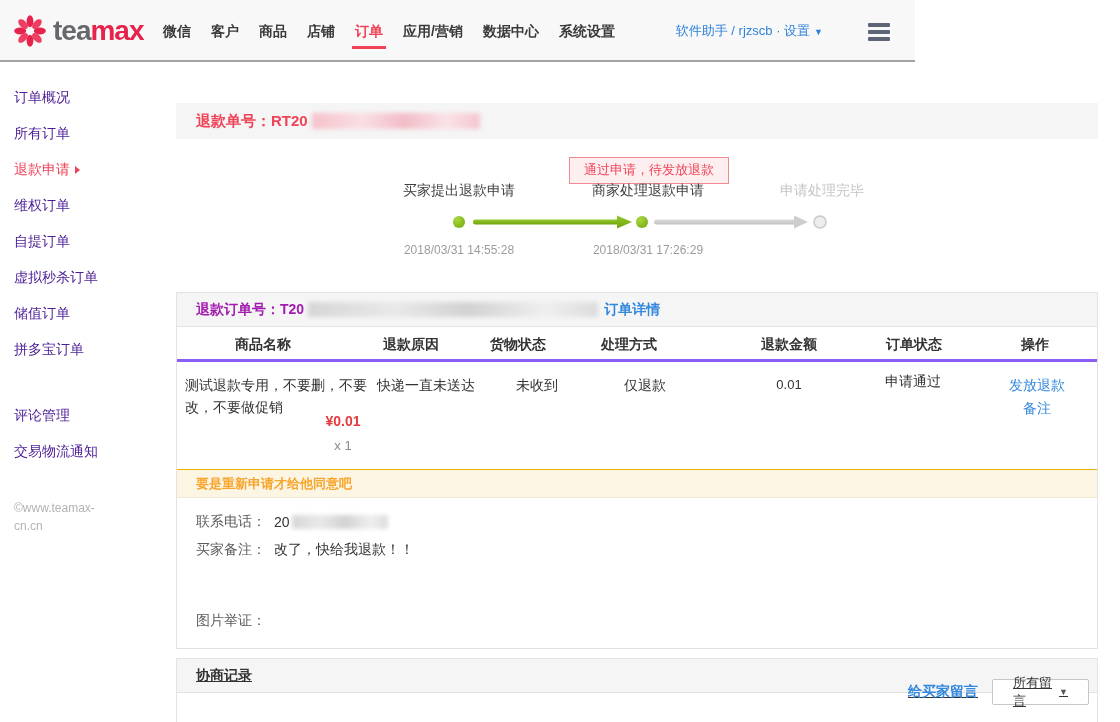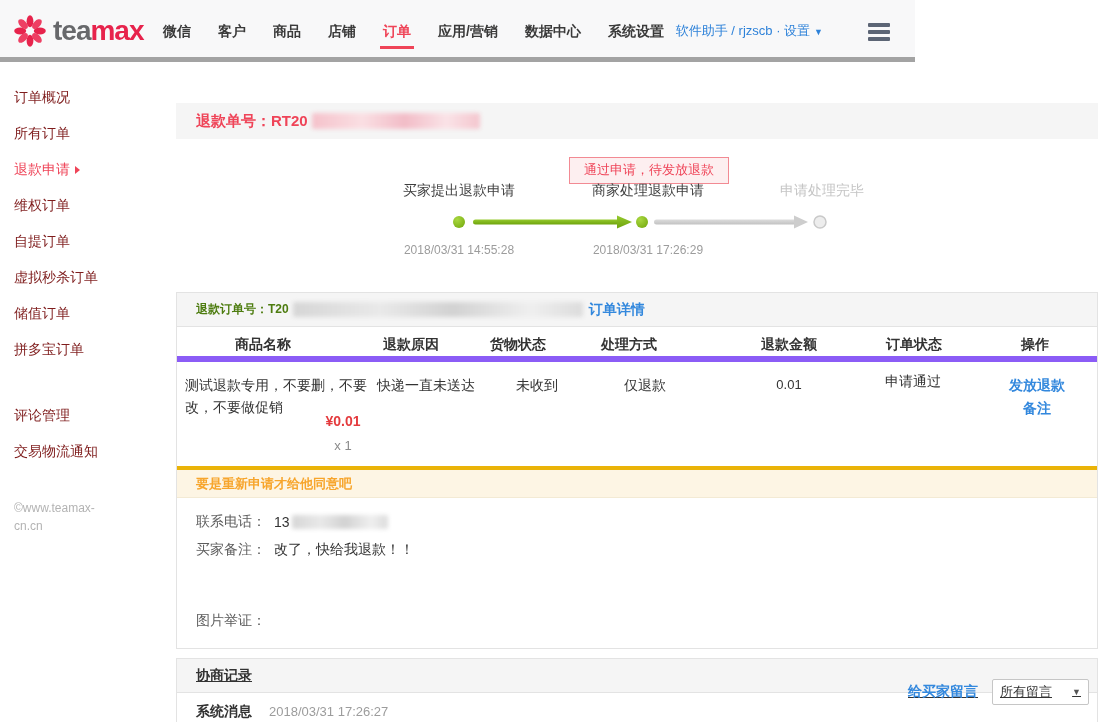--- a/index.html
+++ b/index.html
@@ -3,36 +3,36 @@
 <meta charset="utf-8">
 <style>
   * { margin:0; padding:0; box-sizing:border-box; }
   html,body { width:1120px; height:722px; }
   body {
     position:relative; overflow:hidden; background:#fff;
     font-family:"Liberation Sans","DejaVu Sans",sans-serif; color:#333;
   }
   
   .topbar { position:absolute; left:0; top:0; width:915px; height:62px;
-    background:#f8f8f9; border-bottom:5px solid #a3a3a3; }
+    background:#f8f8f9; border-bottom:2px solid #a3a3a3; }
   .logo { position:absolute; left:12px; top:0; height:62px; display:flex; align-items:center; gap:5px; cursor:pointer; }
   .logo-text { font-size:28px; font-weight:bold; letter-spacing:-1px; line-height:62px; }
   .logo-tea { color:#67686b; } .logo-max { color:#e7234c; }
-  .nav { position:absolute; left:163px; top:0; height:62px; display:flex; align-items:center; gap:27px; }
+  .nav { position:absolute; left:163px; top:0; height:62px; display:flex; align-items:center; gap:20px; }
   .nav-item { position:relative; height:62px; line-height:62px; font-size:14px; font-weight:bold; color:#3a3a3a; white-space:nowrap; cursor:pointer; }
   .nav-item.active { color:#ef4458; }
   .nav-underline { position:absolute; left:50%; transform:translateX(-50%); bottom:13px; width:34px; height:3px; background:#ef4458; }
   .user-links { position:absolute; right:92px; top:0; line-height:62px; font-size:13px; color:#2e82d9; cursor:pointer; white-space:nowrap; }
   .caret { font-size:9px; }
   .user-links .caret { color:#2e82d9; margin-left:4px; }
   .menu-btn { position:absolute; right:25px; top:23px; width:22px; cursor:pointer; }
   .menu-btn div { width:22px; height:4px; background:#5c6575; border-radius:1px; margin-bottom:3px; }
   
   .sidebar { position:absolute; left:0; top:62px; width:160px; padding:17px 0 0 14px; }
-  .side-item { height:36px; line-height:36px; font-size:14px; color:#7f1d1d; cursor:pointer; white-space:nowrap; }
+  .side-item { height:36px; line-height:36px; font-size:14px; color:#4c1d95; cursor:pointer; white-space:nowrap; }
   .side-item.active { color:#ef4458; }
   .side-arrow { display:inline-block; width:0; height:0; margin-left:5px;
     border-left:5px solid #ef4458; border-top:4px solid transparent; border-bottom:4px solid transparent; }
   .side-gap { height:30px; }
   .copyright { margin-top:30px; width:104px; font-size:12px; color:#b3b3b3; line-height:18px; overflow-wrap:break-word; }
   
   .main { position:absolute; left:176px; top:62px; width:922px; height:660px; }
   .refund-bar { position:absolute; left:0; top:41px; width:922px; height:36px; background:#f5f5f5;
     display:flex; align-items:center; padding-left:20px; }
   .refund-title { font-size:15px; font-weight:bold; color:#ef4458; white-space:nowrap; }
@@ -42,50 +42,50 @@
   .redact-gray { background:linear-gradient(90deg,#d6d6d6,#e9e9e9 30%,#d2d2d2 55%,#efefef 82%,#dcdcdc); }
   .badge { position:absolute; top:95px; left:473px; transform:translateX(-50%); white-space:nowrap;
     border:1px solid #f28a93; background:#fdeff0; color:#ef4458; font-size:13px; padding:3px 14px 4px; }
   .step-label { position:absolute; top:120px; transform:translateX(-50%); font-size:14px; color:#3f3f3f; white-space:nowrap; }
   .step-label.pending { color:#c5c5c5; }
   .progress-svg { position:absolute; left:270px; top:149px; }
   .step-time { position:absolute; top:181px; transform:translateX(-50%); font-size:12px; color:#9c9c9c; white-space:nowrap; }
   
   .boxA { position:absolute; left:0; top:230px; width:922px; border:1px solid #e3e3e3; background:#fff; }
   .order-bar { height:34px; background:#f5f5f5; border-bottom:1px solid #e3e3e3; display:flex; align-items:center; padding-left:19px; }
-  .order-prefix { font-size:12px; font-weight:bold; color:#4d7c0f; white-space:nowrap; }
+  .order-prefix { font-size:14px; font-weight:bold; color:#a21caf; white-space:nowrap; }
   .order-redact { width:290px; height:15px; margin:0 6px 0 4px; }
   .link { color:#3388dd; cursor:pointer; }
   .order-detail-link { font-size:14px; font-weight:bold; white-space:nowrap; }
-  .thead { position:relative; height:35px; border-bottom:6px solid #8b5cf6; }
+  .thead { position:relative; height:35px; border-bottom:3px solid #8b5cf6; }
   .th { position:absolute; top:0; line-height:35px; transform:translateX(-50%); font-size:14px; font-weight:bold; color:#333; white-space:nowrap; }
-  .trow { position:relative; height:108px; border-bottom:4px solid #eab308; }
+  .trow { position:relative; height:108px; border-bottom:1px solid #eab308; }
   .product-name { position:absolute; left:8px; top:12px; width:198px; font-size:14px; line-height:22px; color:#333; }
   .product-price { position:absolute; left:166px; top:51px; transform:translateX(-50%); font-size:14px; font-weight:bold; color:#e43a3d; white-space:nowrap; }
   .product-qty { position:absolute; left:166px; top:76px; transform:translateX(-50%); font-size:13px; color:#8a8a8a; white-space:nowrap; }
   .td { position:absolute; top:15px; transform:translateX(-50%); font-size:14px; color:#333; white-space:nowrap; }
   .td-amount { font-size:13px; }
-  .ops { position:absolute; left:860px; top:13px; transform:translateX(-50%); display:flex; flex-direction:column; align-items:center; gap:3px;font-weight:bold; }
+  .ops { position:absolute; left:860px; top:13px; transform:translateX(-50%); display:flex; flex-direction:column; align-items:center; gap:3px; }
   .op-link { font-size:14px; line-height:20px; white-space:nowrap; }
   .notice-bar { height:28px; line-height:28px; background:#fdf5e4; color:#f7a52c; font-size:13px; font-weight:bold;
     padding-left:19px; border-bottom:1px solid #f3ead4; }
   .contact { position:relative; height:150px; background:#fff; }
   .c-row { position:absolute; left:19px; display:flex; align-items:center; font-size:14px; }
   .c-label { color:#5d5d5d; margin-right:8px; white-space:nowrap; }
   .c-value { color:#333; white-space:nowrap; }
   .phone-redact { width:96px; height:14px; margin-left:2px; }
   
   .boxB { position:absolute; left:0; top:596px; width:922px; height:122px; border:1px solid #e3e3e3; background:#fff; }
   .nego-bar { height:34px; background:#f5f5f5; border-bottom:1px solid #e3e3e3;
     display:flex; align-items:center; justify-content:space-between; padding:0 8px 0 19px;text-decoration:underline; }
   .nego-title { font-size:14px; font-weight:bold; color:#333; }
   .nego-right { display:flex; align-items:center; gap:14px;margin-top:32px; }
   .msg-link { font-size:14px; font-weight:bold; white-space:nowrap; }
   .filter-select { width:97px; height:26px; border:1px solid #c6c6c6; border-radius:2px; background:#fff;
-    display:flex; align-items:center; justify-content:space-between; padding:0 7px; font-size:13px; color:#333; cursor:pointer; }
+    display:flex; align-items:center; justify-content:flex-start; padding:0 20px; font-size:13px; color:#333; cursor:pointer; }
   .filter-select .caret { color:#555; }
   .nego-entry { margin:10px 0 0 19px; display:flex; align-items:baseline; gap:17px; }
   .entry-sender { font-size:14px; font-weight:bold; color:#333; white-space:nowrap; }
   .entry-time { font-size:13px; color:#9c9c9c; white-space:nowrap; }
 </style>
 </head>
 <body>
 
 <div class="topbar">
   <div class="logo">
@@ -206,21 +206,21 @@
         <span class="link op-link">发放退款</span>
         <span class="link op-link">备注</span>
       </div>
     </div>
 
     <div class="notice-bar">要是重新申请才给他同意吧</div>
 
     <div class="contact">
       <div class="c-row" style="top:15px;">
         <span class="c-label">联系电话：</span>
-        <span class="c-value">13</span>
+        <span class="c-value">20</span>
         <span class="redact redact-gray phone-redact"></span>
       </div>
       <div class="c-row" style="top:43px;">
         <span class="c-label">买家备注：</span>
         <span class="c-value">改了，快给我退款！！</span>
       </div>
       <div class="c-row" style="top:114px;">
         <span class="c-label">图片举证：</span>
       </div>
     </div>
@@ -230,19 +230,15 @@
     <div class="nego-bar">
       <span class="nego-title">协商记录</span>
       <div class="nego-right">
         <span class="link msg-link">给买家留言</span>
         <div class="filter-select">
           <span>所有留言</span>
           <span class="caret">▼</span>
         </div>
       </div>
     </div>
-    <div class="nego-entry">
-      <span class="entry-sender">系统消息</span>
-      <span class="entry-time">2018/03/31 17:26:27</span>
-    </div>
   </div>
 
 </div>
 
 </body></html>

